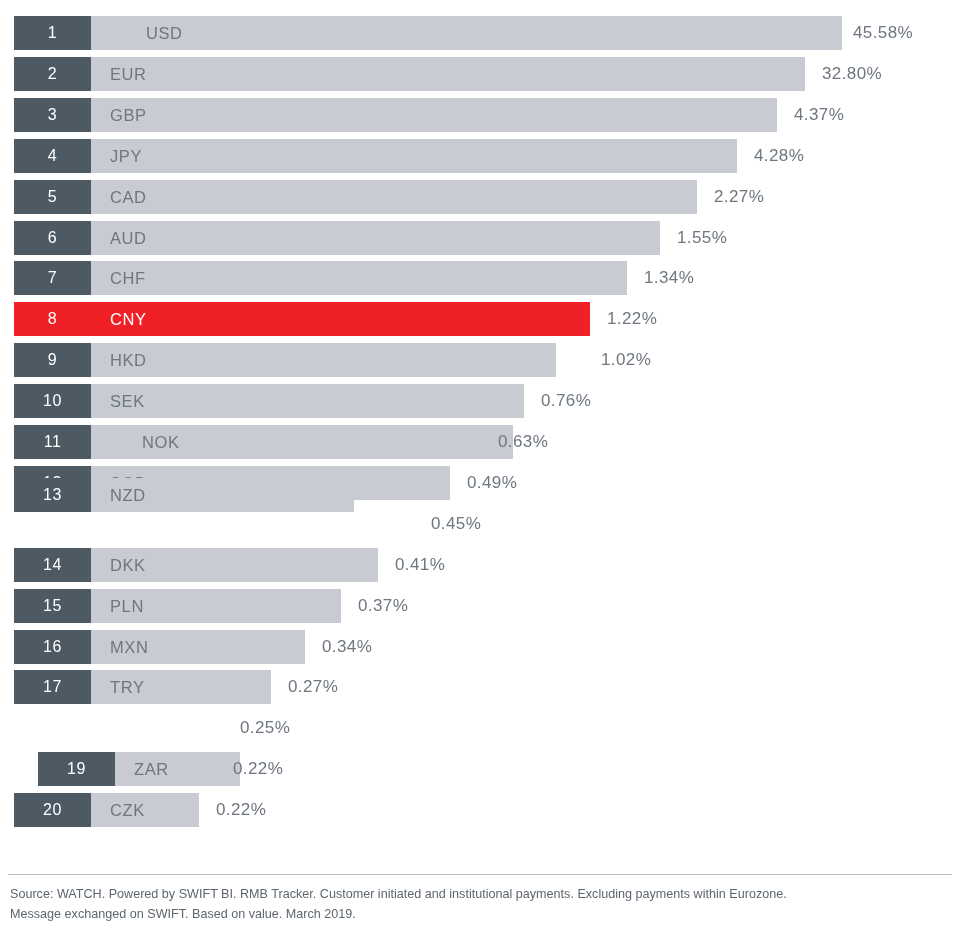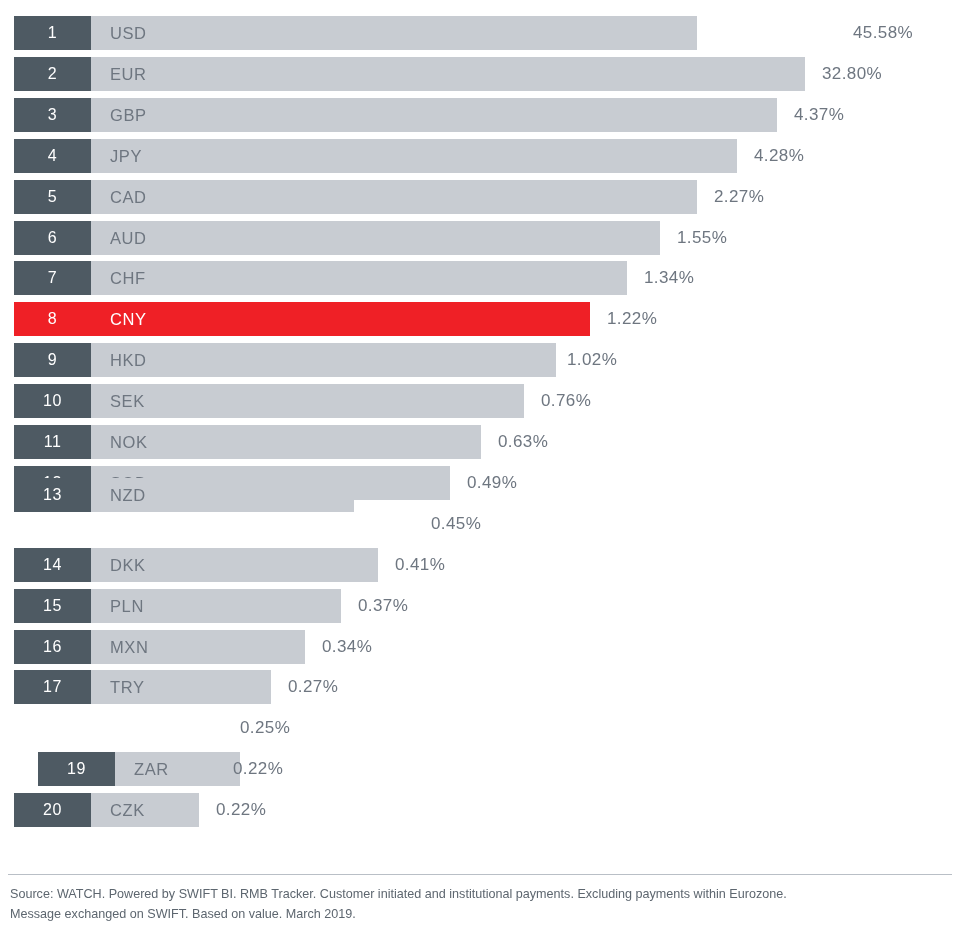--- a/index.html
+++ b/index.html
@@ -101,21 +101,21 @@
   #footer-note div {
     white-space: nowrap;
   }
 </style>
 </head>
 <body>
 
 <div id="chart-area">
     <div class="bar-row" style="top: 16px;">
       <div class="rank-box">1</div>
-      <div class="bar-track" style="width: 606px;">
+      <div class="bar-track" style="width: 715px; padding-left: 36px;">
         <div class="bar-label">USD</div>
       </div>
     </div>
     <div class="value-label" style="left: 853px; top: 16px;">45.58%</div>
     <div class="bar-row" style="top: 57px;">
       <div class="rank-box">2</div>
       <div class="bar-track" style="width: 714px;">
         <div class="bar-label">EUR</div>
       </div>
     </div>
@@ -161,31 +161,31 @@
         <div class="bar-label">CNY</div>
       </div>
     </div>
     <div class="value-label" style="left: 607px; top: 302px;">1.22%</div>
     <div class="bar-row" style="top: 343px;">
       <div class="rank-box">9</div>
       <div class="bar-track" style="width: 465px;">
         <div class="bar-label">HKD</div>
       </div>
     </div>
-    <div class="value-label" style="left: 567px; top: 343px; text-align: center;">1.02%</div>
+    <div class="value-label" style="left: 601px; top: 343px; text-align: center;">1.02%</div>
     <div class="bar-row" style="top: 384px;">
       <div class="rank-box">10</div>
       <div class="bar-track" style="width: 433px;">
         <div class="bar-label">SEK</div>
       </div>
     </div>
     <div class="value-label" style="left: 541px; top: 384px;">0.76%</div>
     <div class="bar-row" style="top: 425px;">
       <div class="rank-box">11</div>
-      <div class="bar-track" style="width: 390px;">
+      <div class="bar-track" style="width: 390px; padding-left: 32px;">
         <div class="bar-label">NOK</div>
       </div>
     </div>
     <div class="value-label" style="left: 498px; top: 425px;">0.63%</div>
     <div class="bar-row" style="top: 466px;">
       <div class="rank-box">12</div>
       <div class="bar-track" style="width: 359px;">
         <div class="bar-label">SGD</div>
       </div>
     </div>

